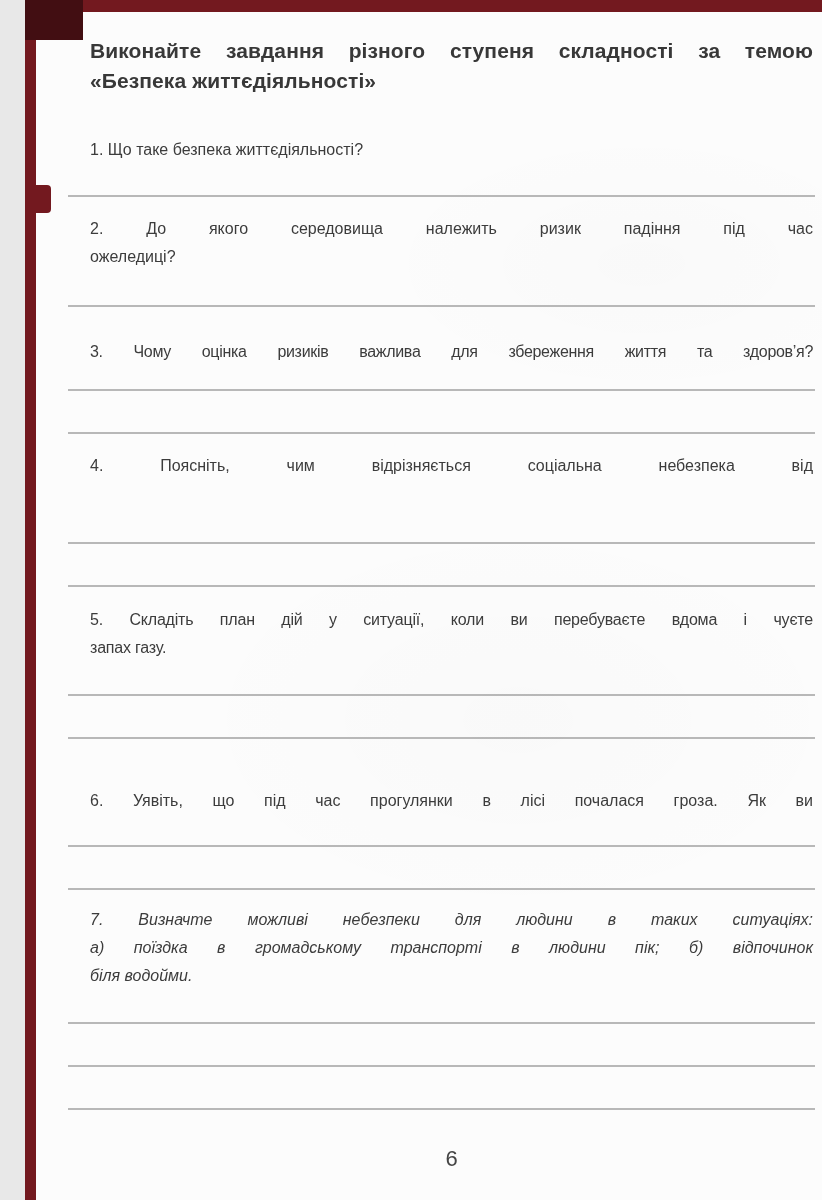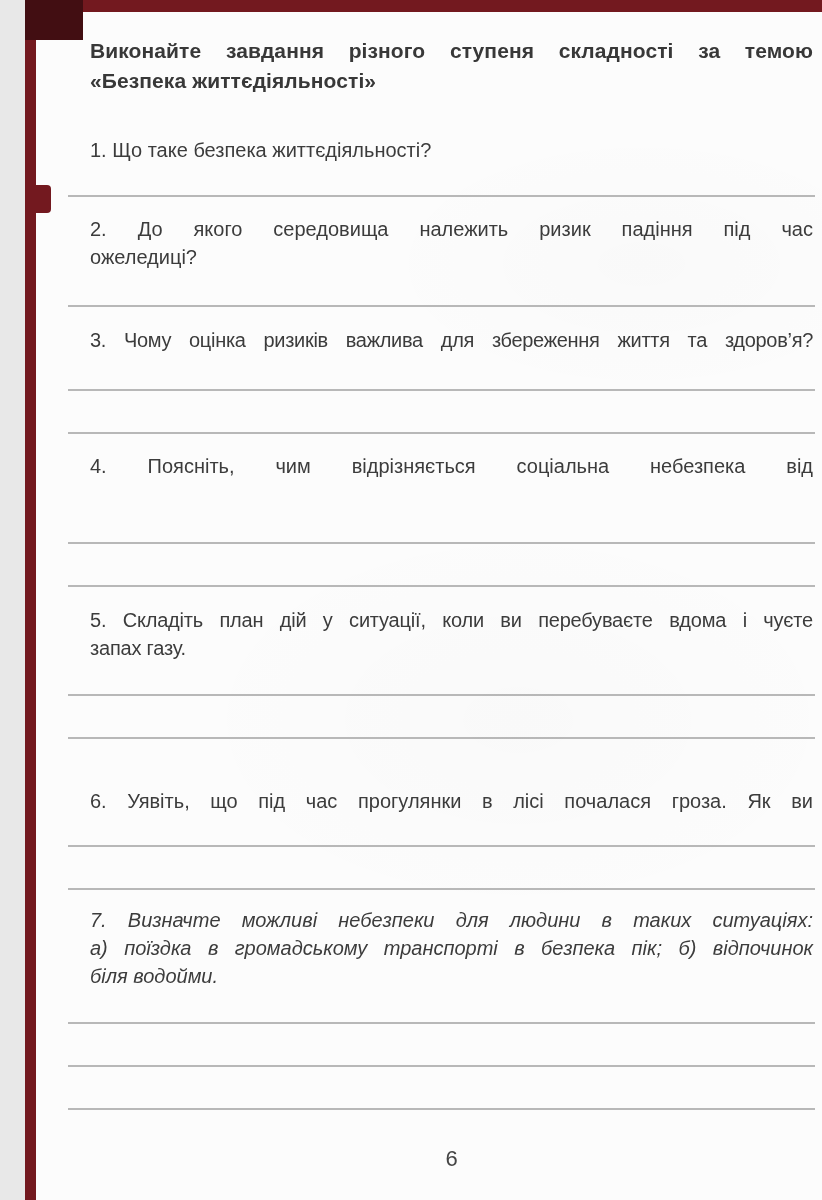--- a/index.html
+++ b/index.html
@@ -45,32 +45,32 @@
   }
   .title {
     top: 36px;
     font-size: 21px;
     font-weight: bold;
     line-height: 30px;
     color: #383838;
     letter-spacing: 0.1px;
   }
   .question {
-    font-size: 20px;
+    font-size: 16px;
     line-height: 28px;
     letter-spacing: 0px;
   }
   .tline { white-space: normal; }
   .just {
     text-align: justify;
     text-align-last: justify;
   }
   .q1 { top: 136px; }
   .q2 { top: 215px; }
-  .q3 { top: 326px; letter-spacing: -0.3px; }
+  .q3 { top: 338px; letter-spacing: -0.3px; }
   .q4 { top: 452px; }
   .q5 { top: 606px; letter-spacing: -0.2px; }
   .q6 { top: 787px; }
   .q7 { top: 906px; font-style: italic; }
   .rules {
     position: absolute;
     left: 43px;
     width: 747px;
   }
   .rules-q1 { top: 195px; }
@@ -153,21 +153,21 @@
   <div class="content-block question q6">
       <div class="tline just">6. Уявіть, що під час прогулянки в лісі почалася гроза. Як ви</div>
     </div>
   <div class="rules rules-q6">
       <div class="rule" style="background-color: rgb(171, 171, 171);"></div>
       <div class="rule" style="background-color: rgb(171, 171, 171);"></div>
     </div>
 
   <div class="content-block question q7">
       <div class="tline just">7. Визначте можливі небезпеки для людини в таких ситуаціях:</div>
-      <div class="tline just">а) поїздка в громадському транспорті в безпека пік; б) відпочинок</div>
+      <div class="tline just">а) поїздка в громадському транспорті в людини пік; б) відпочинок</div>
       <div class="tline">біля водойми.</div>
     </div>
   <div class="rules rules-q7">
       <div class="rule" style="background-color: rgb(171, 171, 171);"></div>
       <div class="rule" style="background-color: rgb(171, 171, 171);"></div>
       <div class="rule" style="background-color: rgb(171, 171, 171);"></div>
     </div>
 
   <div class="page-number">6</div>
 

